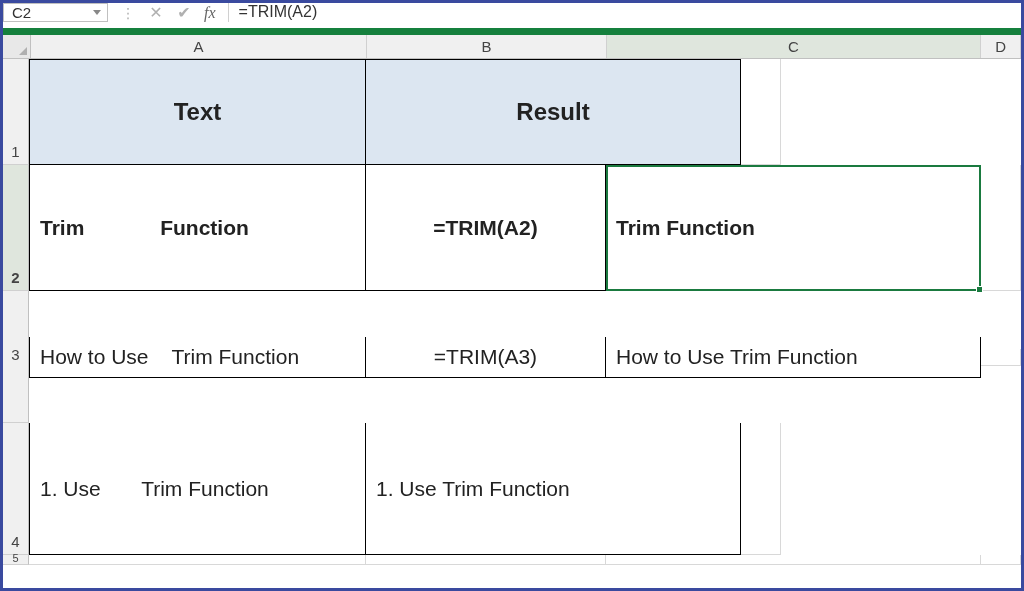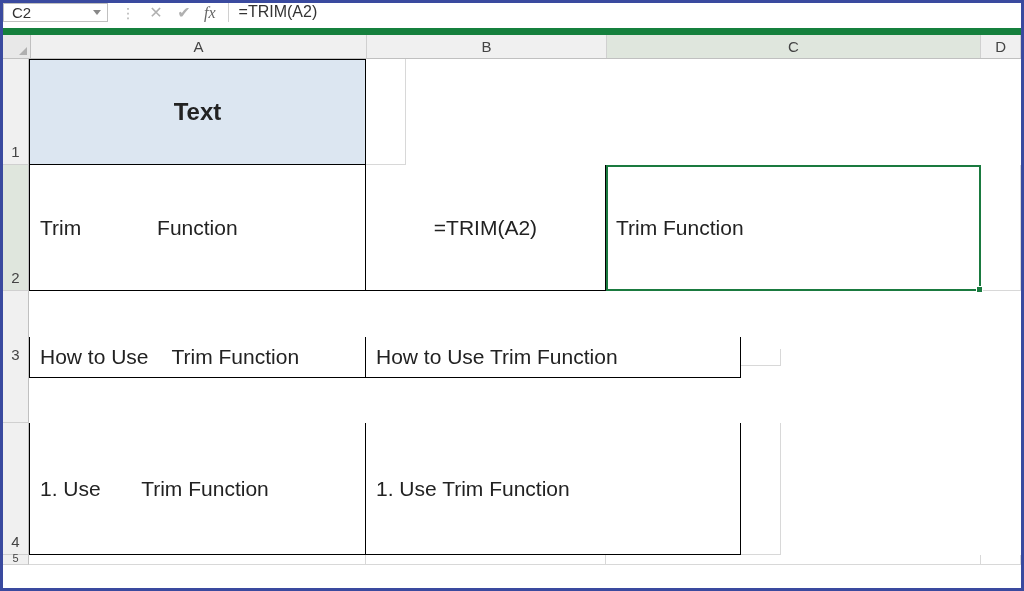--- a/index.html
+++ b/index.html
@@ -181,21 +181,21 @@
       background:#1a7a3f;
       border:1px solid #fff;
     }
     
     .cw-a { width: 337px; }
     .cw-b { width: 240px; }
     .cw-c { width: 375px; }
     .cw-d { width: 40px; }
     
     .rh-1 { height: 106px; }
-    .rh-2 { height: 126px; }
+    .rh-2 { height: 126px; font-weight: bold; }
     .rh-3 { height: 132px; align-items: center; }
     .rh-4 { height: 132px; text-align: center; }
     .rh-5 { height: 10px; }
   </style>
 </head>
 <body>
 
 <div class="formula-bar">
   <div class="name-box">
     <span>C2</span>
@@ -225,32 +225,34 @@
     <div class="row-h rh-1">1</div>
     <div class="row-h rh-2 selected">2</div>
     <div class="row-h rh-3">3</div>
     <div class="row-h rh-4">4</div>
     <div class="row-h rh-5" style="padding-bottom:0;font-size:11px;">5</div>
   </div>
   <div class="cells">
 
     <div class="row rh-1">
       <div class="cell header-cell first cw-a">Text</div>
+      <div class="cell header-cell cw-c">Result</div>
       <div class="cell cw-d"></div>
     </div>
 
     <div class="row rh-2">
       <div class="cell data first cw-a">Trim             Function</div>
       <div class="cell data center cw-b">=TRIM(A2)</div>
       <div class="cell data cw-c">Trim Function</div>
       <div class="cell cw-d"></div>
     </div>
 
     <div class="row rh-3">
       <div class="cell data first cw-a">How to Use    Trim Function</div>
+      <div class="cell data center cw-b">=TRIM(A3)</div>
       <div class="cell data cw-c">How to Use Trim Function</div>
       <div class="cell cw-d"></div>
     </div>
 
     <div class="row rh-4">
       <div class="cell data first cw-a">1. Use       Trim Function</div>
       <div class="cell data cw-c">1. Use Trim Function</div>
       <div class="cell cw-d"></div>
     </div>
 

